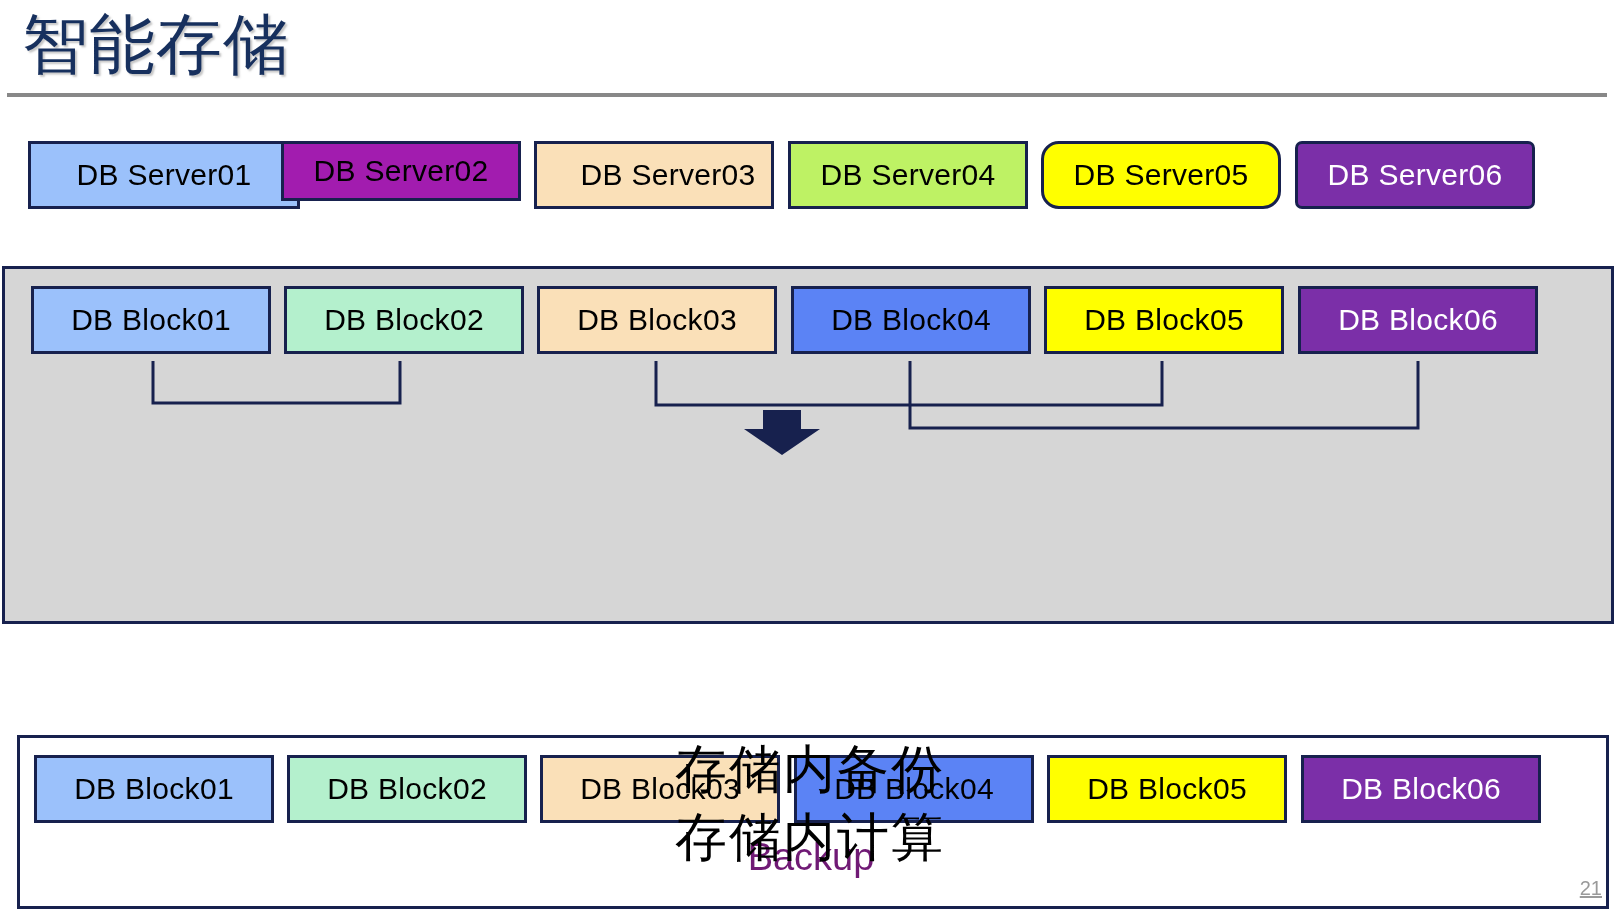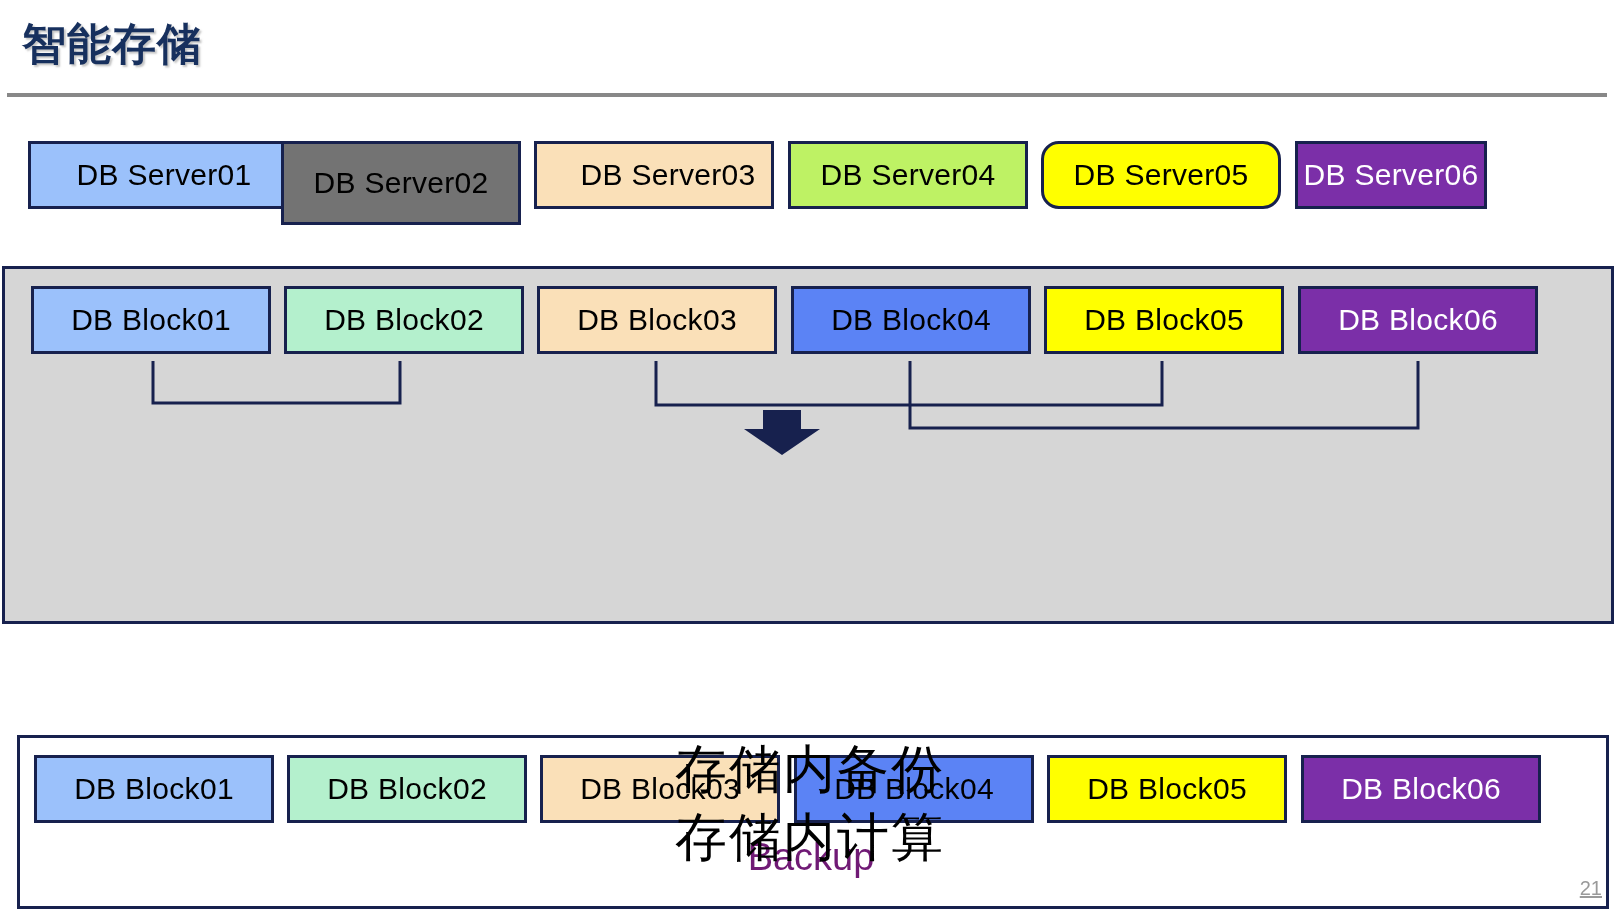--- a/index.html
+++ b/index.html
@@ -17,23 +17,23 @@
     height: 910px;
     background: #ffffff;
     overflow: hidden;
   }
 
   
   #slide-title {
     position: absolute;
     left: 22px;
     top: 4px;
-    font-size: 44px;
+    font-size: 66px;
     line-height: 80px;
-    font-weight: 700;
+    font-weight: 400;
     color: #17305e;
     letter-spacing: 1px;
     white-space: nowrap;
     text-shadow: 2px 2px 2px rgba(150,150,150,0.55);
   }
   #title-rule {
     position: absolute;
     left: 7px;
     top: 93px;
     width: 1600px;
@@ -132,33 +132,33 @@
 <div id="slide">
 
   <div id="slide-title">智能存储</div>
 
   <div id="title-rule"></div>
 
   <div class="server-row" id="server-row">
       <div class="node" style="left: 28px; top: 141px; width: 272px; height: 68px; background: rgb(155, 193, 251); color: rgb(0, 0, 0);">
         <span>DB Server01</span>
       </div>
-      <div class="node" style="left: 281px; top: 141px; width: 240px; height: 84px; background: #737373; color: rgb(0, 0, 0);">
+      <div class="node" style="left: 281px; top: 141px; width: 240px; height: 60px; background: #a21caf; color: rgb(0, 0, 0);">
         <span>DB Server02</span>
       </div>
       <div class="node" style="left: 534px; top: 141px; width: 240px; height: 68px; background: rgb(250, 224, 184); color: rgb(0, 0, 0); padding-left: 28px;">
         <span>DB Server03</span>
       </div>
       <div class="node" style="left: 788px; top: 141px; width: 240px; height: 68px; background: #bef264; color: rgb(0, 0, 0);">
         <span>DB Server04</span>
       </div>
       <div class="node" style="left: 1041px; top: 141px; width: 240px; height: 68px; background: rgb(255, 255, 0); color: rgb(0, 0, 0); border-radius: 18px;">
         <span>DB Server05</span>
       </div>
-      <div class="node" style="left: 1295px; top: 141px; width: 192px; height: 68px; background: rgb(123, 47, 168); color: rgb(255, 255, 255);">
+      <div class="node" style="left: 1295px; top: 141px; width: 240px; height: 68px; background: rgb(123, 47, 168); color: rgb(255, 255, 255); border-radius: 7px;">
         <span>DB Server06</span>
       </div>
     </div>
 
   <div id="storage-frame">
 
     <div id="primary-row">
         <div class="node" style="left: 26px; top: 17px; width: 240px; height: 68px; background: rgb(155, 193, 251); color: rgb(0, 0, 0);">
           <span>DB Block01</span>
         </div>

